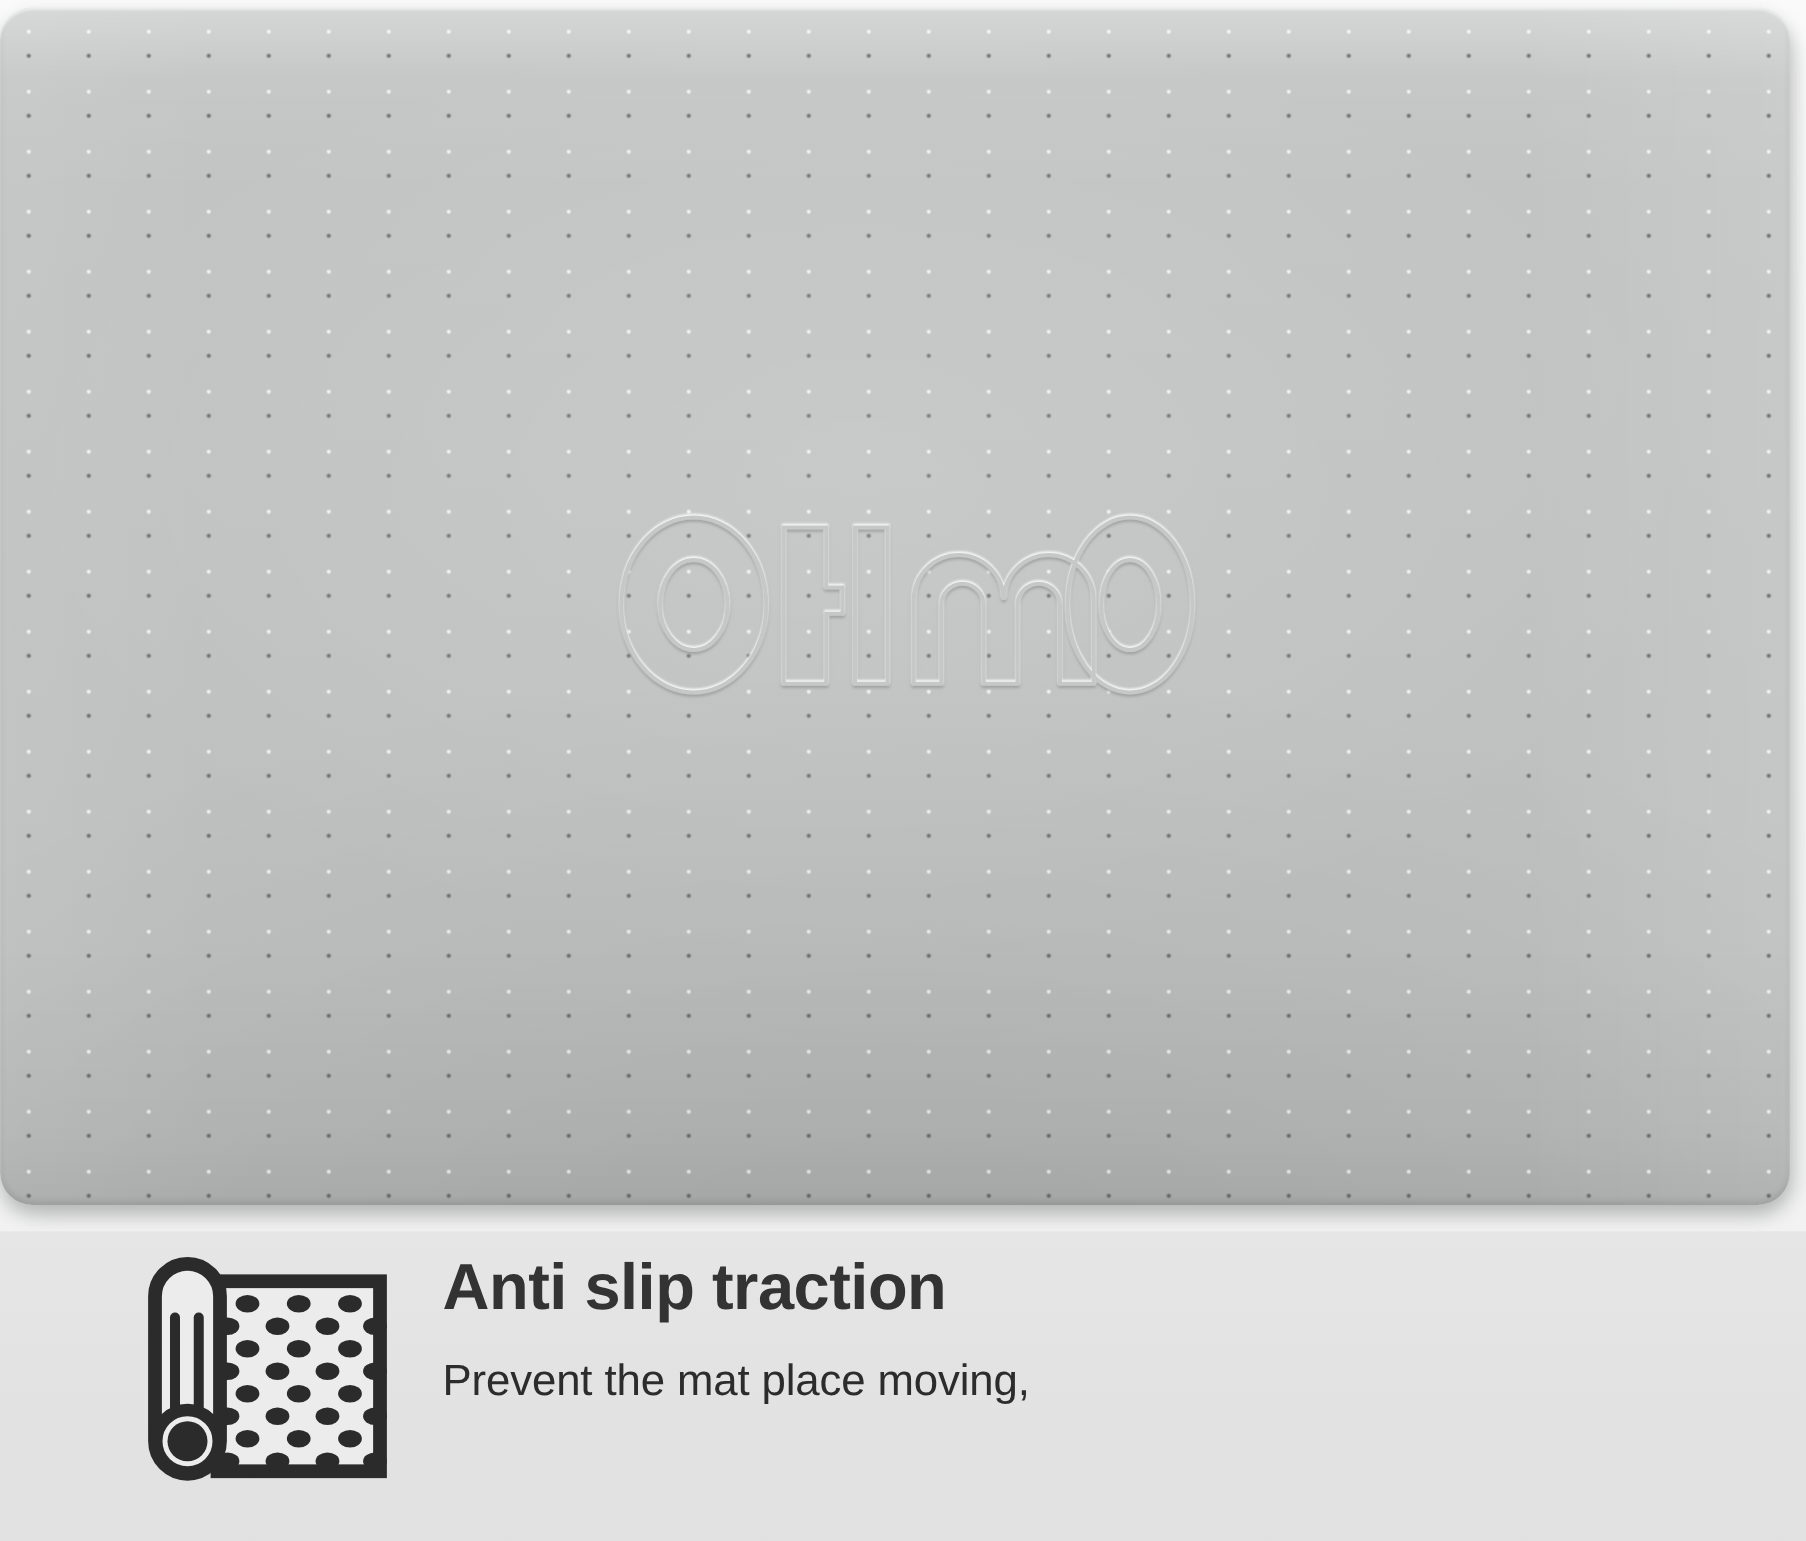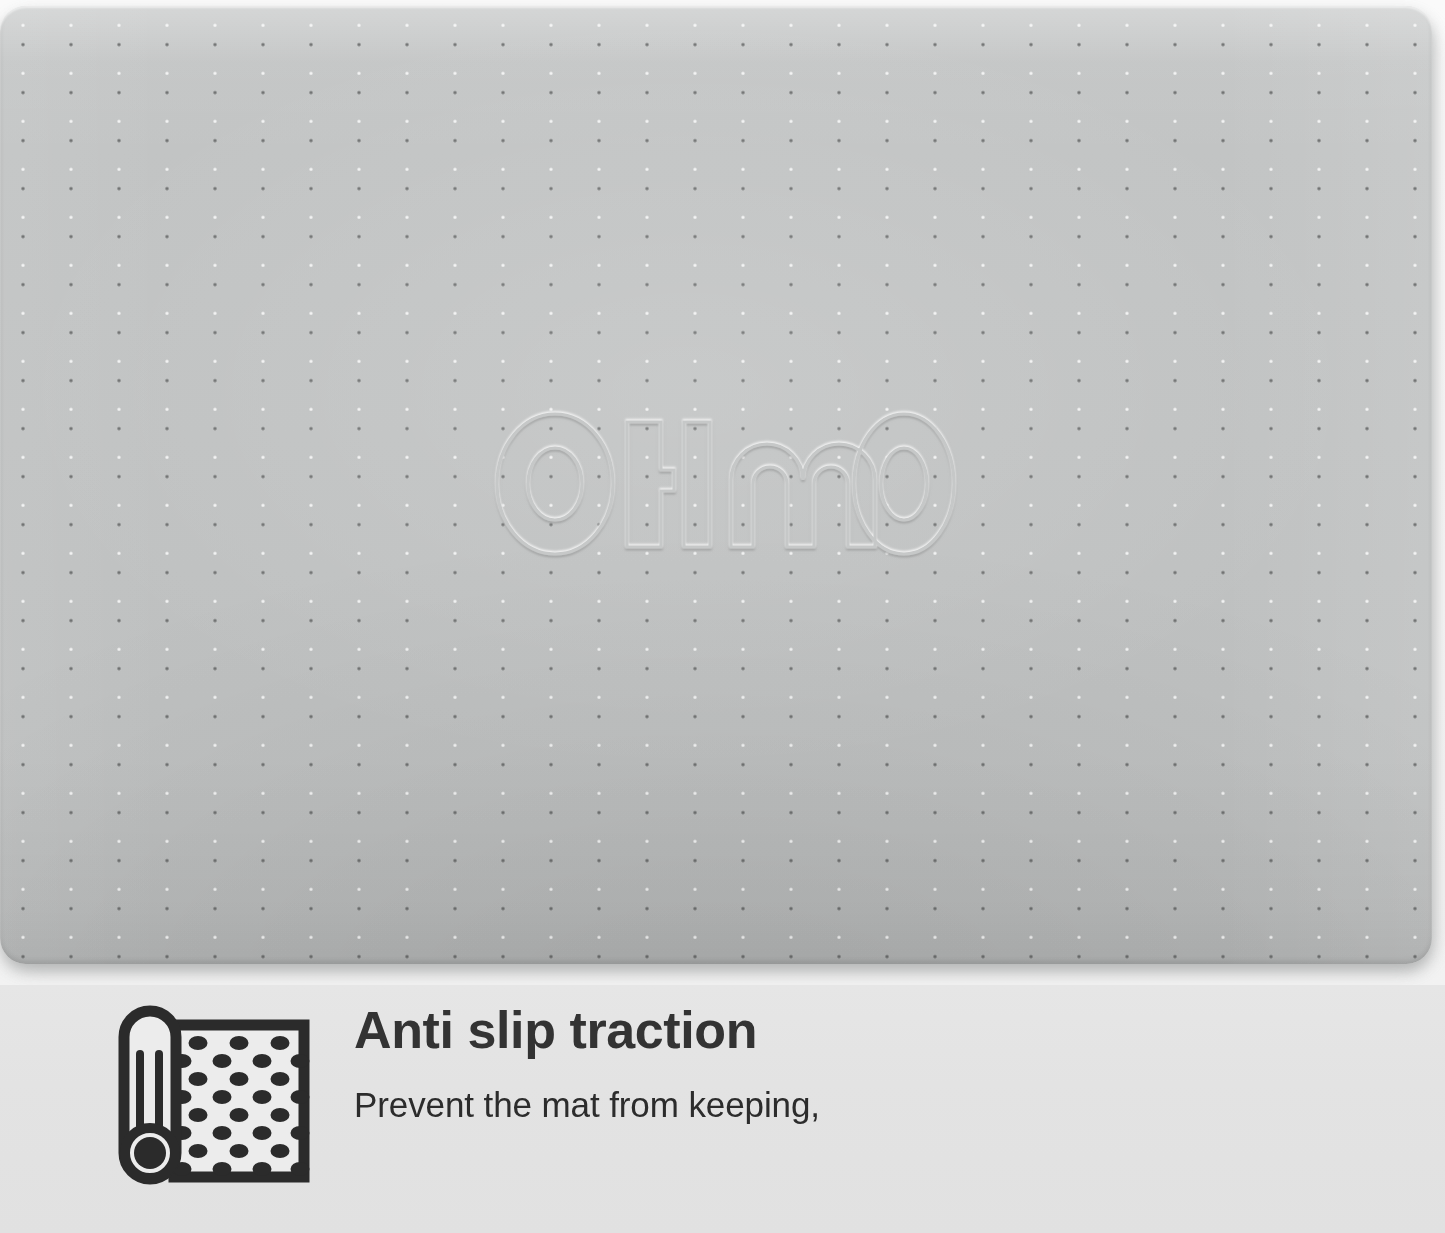--- a/index.html
+++ b/index.html
@@ -240,19 +240,19 @@
           <rect x="43" y="47" width="8" height="85" rx="4" fill="#2b2b2b"></rect>
 
           <circle cx="38" cy="150" r="25" fill="#ececec" stroke="#2b2b2b" stroke-width="10"></circle>
           <circle cx="38" cy="150" r="16" fill="#2b2b2b"></circle>
         </svg>
       </div>
 
       <div id="feature-heading">Anti slip traction</div>
 
       <div id="feature-body">
-        <span class="body-line">Prevent the mat from keeping,</span>
+        <span class="body-line">Prevent the mat place moving,</span>
       </div>
 
     </div>
   </div>
 
 </div>
 
 </body></html>

